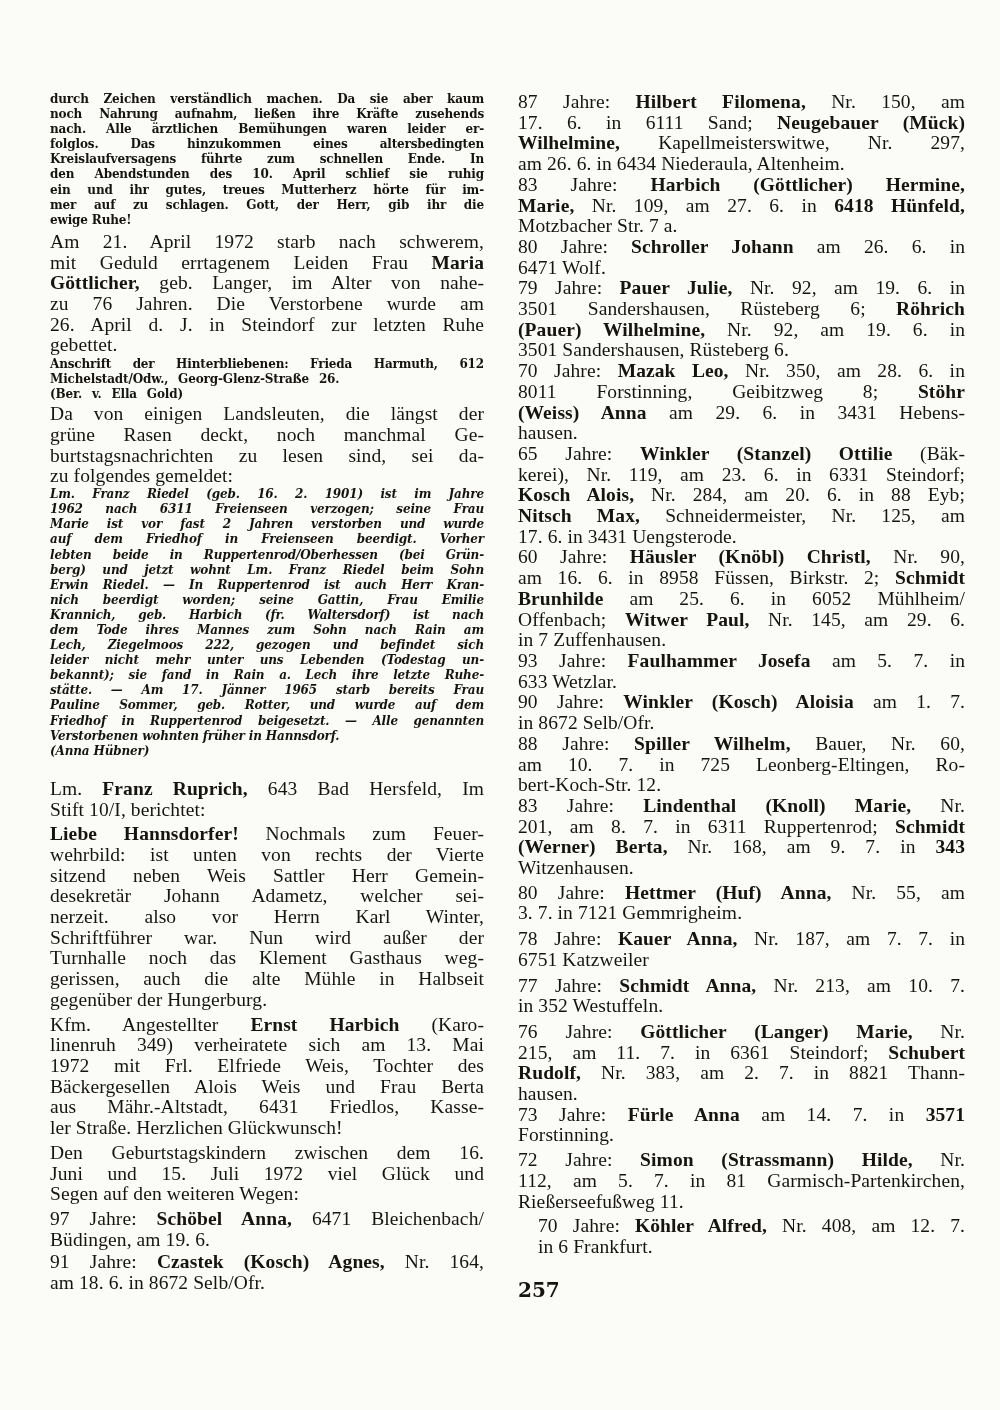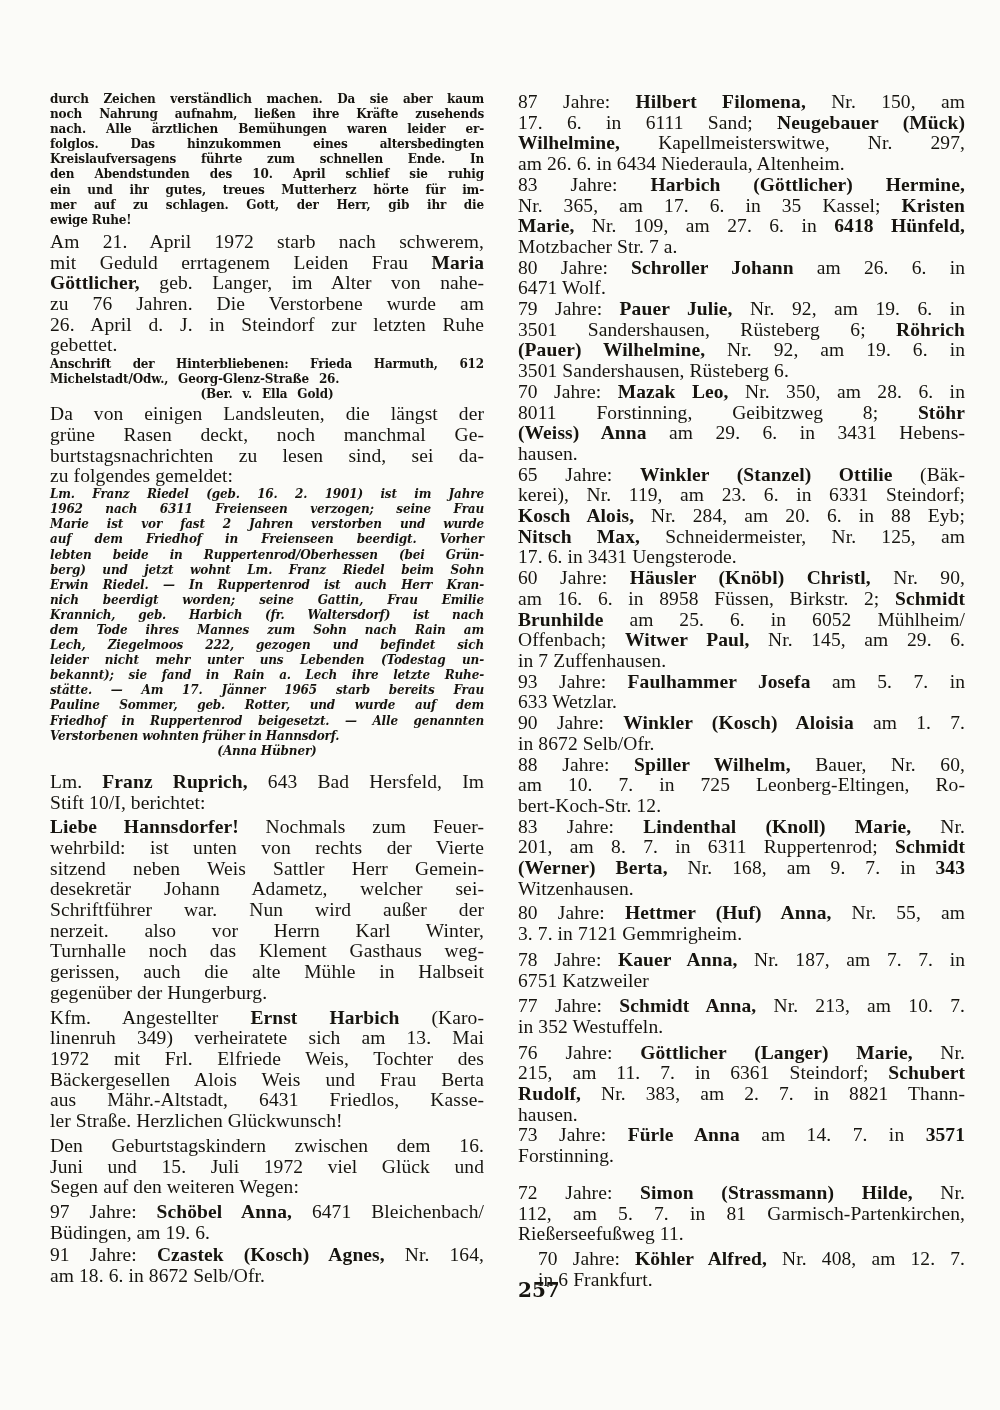--- a/index.html
+++ b/index.html
@@ -28,21 +28,21 @@
     line-height:15.1px;
     letter-spacing:-0.15px;
   }
   .line{white-space:nowrap;}
   .line.aj{
     white-space:normal;
     text-align:justify;
     text-align-last:justify;
   }
   .line.al{text-align:left;}
-  .line.ar{text-align:center;}
+  .line.ar{text-align:left;}
   .block.body b{font-weight:700;}
   .block.fine b{font-weight:900;}
   .page-number{
     position:absolute;
     left:518px;top:1278px;width:447px;
     font-family:"DejaVu Serif", serif;
     font-weight:700;
     font-size:20px;
   }
 </style>
@@ -94,31 +94,31 @@
         <div class="line aj"><span>dem Tode ihres Mannes zum Sohn nach Rain am</span></div>
         <div class="line aj"><span>Lech, Ziegelmoos 222, gezogen und befindet sich</span></div>
         <div class="line aj"><span>leider nicht mehr unter uns Lebenden (Todestag un-</span></div>
         <div class="line aj"><span>bekannt); sie fand in Rain a. Lech ihre letzte Ruhe-</span></div>
         <div class="line aj"><span>stätte. — Am 17. Jänner 1965 starb bereits Frau</span></div>
         <div class="line aj"><span>Pauline </span><b>Sommer,</b><span> geb. Rotter, und wurde auf dem</span></div>
         <div class="line aj"><span>Friedhof in Ruppertenrod beigesetzt. — Alle genannten</span></div>
         <div class="line al"><span>Verstorbenen wohnten früher in Hannsdorf.</span></div>
         <div class="line ar"><span>(Anna Hübner)</span></div>
       </div>
-      <div class="block body" style="margin-top: 13px;">
+      <div class="block body" style="margin-top: 20px;">
         <div class="line aj"><span>Lm. </span><b>Franz Ruprich,</b><span> 643 Bad Hersfeld, Im</span></div>
         <div class="line al"><span>Stift 10/I, berichtet:</span></div>
       </div>
       <div class="block body" style="margin-top: 4px;">
         <div class="line aj"><b>Liebe Hannsdorfer!</b><span> Nochmals zum Feuer-</span></div>
         <div class="line aj"><span>wehrbild: ist unten von rechts der Vierte</span></div>
         <div class="line aj"><span>sitzend neben Weis Sattler Herr Gemein-</span></div>
         <div class="line aj"><span>desekretär Johann Adametz, welcher sei-</span></div>
+        <div class="line aj"><span>nerzeit. also vor Herrn Karl Winter,</span></div>
         <div class="line aj"><span>Schriftführer war. Nun wird außer der</span></div>
-        <div class="line aj"><span>nerzeit. also vor Herrn Karl Winter,</span></div>
         <div class="line aj"><span>Turnhalle noch das Klement Gasthaus weg-</span></div>
         <div class="line aj"><span>gerissen, auch die alte Mühle in Halbseit</span></div>
         <div class="line al"><span>gegenüber der Hungerburg.</span></div>
       </div>
       <div class="block body" style="margin-top: 4px;">
         <div class="line aj"><span>Kfm. Angestellter </span><b>Ernst Harbich</b><span> (Karo-</span></div>
         <div class="line aj"><span>linenruh 349) verheiratete sich am 13. Mai</span></div>
         <div class="line aj"><span>1972 mit Frl. Elfriede Weis, Tochter des</span></div>
         <div class="line aj"><span>Bäckergesellen Alois Weis und Frau Berta</span></div>
         <div class="line aj"><span>aus Mähr.-Altstadt, 6431 Friedlos, Kasse-</span></div>
@@ -140,21 +140,20 @@
     </div>
   <div class="column col-right">
       <div class="block body">
         <div class="line aj"><span>87 Jahre: </span><b>Hilbert Filomena,</b><span> Nr. 150, am</span></div>
         <div class="line aj"><span>17. 6. in 6111 Sand; </span><b>Neugebauer (Mück)</b></div>
         <div class="line aj"><b>Wilhelmine,</b><span> Kapellmeisterswitwe, Nr. 297,</span></div>
         <div class="line al"><span>am 26. 6. in 6434 Niederaula, Altenheim.</span></div>
       </div>
       <div class="block body">
         <div class="line aj"><span>83 Jahre: </span><b>Harbich (Göttlicher) Hermine,</b></div>
-        <div class="line aj"><span>Nr. 365, am 17. 6. in 35 Kassel; </span><b>Kristen</b></div>
         <div class="line aj"><b>Marie,</b><span> Nr. 109, am 27. 6. in </span><b>6418 Hünfeld,</b></div>
         <div class="line al"><span>Motzbacher Str. 7 a.</span></div>
       </div>
       <div class="block body">
         <div class="line aj"><span>80 Jahre: </span><b>Schroller Johann</b><span> am 26. 6. in</span></div>
         <div class="line al"><span>6471 Wolf.</span></div>
       </div>
       <div class="block body">
         <div class="line aj"><span>79 Jahre: </span><b>Pauer Julie,</b><span> Nr. 92, am 19. 6. in</span></div>
         <div class="line aj"><span>3501 Sandershausen, Rüsteberg 6; </span><b>Röhrich</b></div>
@@ -215,21 +214,21 @@
       <div class="block body" style="margin-top: 5px;">
         <div class="line aj"><span>76 Jahre: </span><b>Göttlicher (Langer) Marie,</b><span> Nr.</span></div>
         <div class="line aj"><span>215, am 11. 7. in 6361 Steindorf; </span><b>Schubert</b></div>
         <div class="line aj"><b>Rudolf,</b><span> Nr. 383, am 2. 7. in 8821 Thann-</span></div>
         <div class="line al"><span>hausen.</span></div>
       </div>
       <div class="block body" style="margin-top: 0;">
         <div class="line aj"><span>73 Jahre: </span><b>Fürle Anna</b><span> am 14. 7. in </span><b>3571</b></div>
         <div class="line al"><span>Forstinning.</span></div>
       </div>
-      <div class="block body" style="margin-top: 16px;">
+      <div class="block body" style="margin-top: 4px;">
         <div class="line aj"><span>72 Jahre: </span><b>Simon (Strassmann) Hilde,</b><span> Nr.</span></div>
         <div class="line aj"><span>112, am 5. 7. in 81 Garmisch-Partenkirchen,</span></div>
         <div class="line al"><span>Rießerseefußweg 11.</span></div>
       </div>
       <div class="block body" style="margin-top: 4px; margin-left: 20px;">
         <div class="line aj"><span>70 Jahre: </span><b>Köhler Alfred,</b><span> Nr. 408, am 12. 7.</span></div>
         <div class="line al"><span>in 6 Frankfurt.</span></div>
       </div>
     </div>
   <div class="page-number">257</div>

